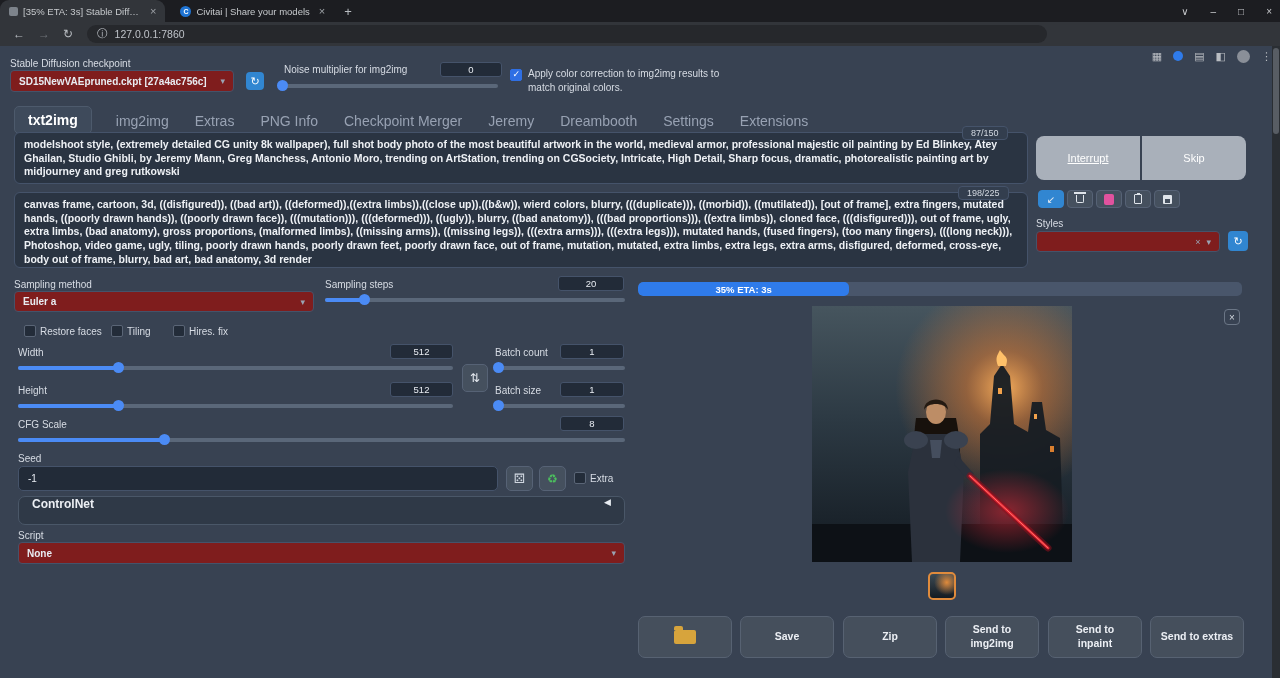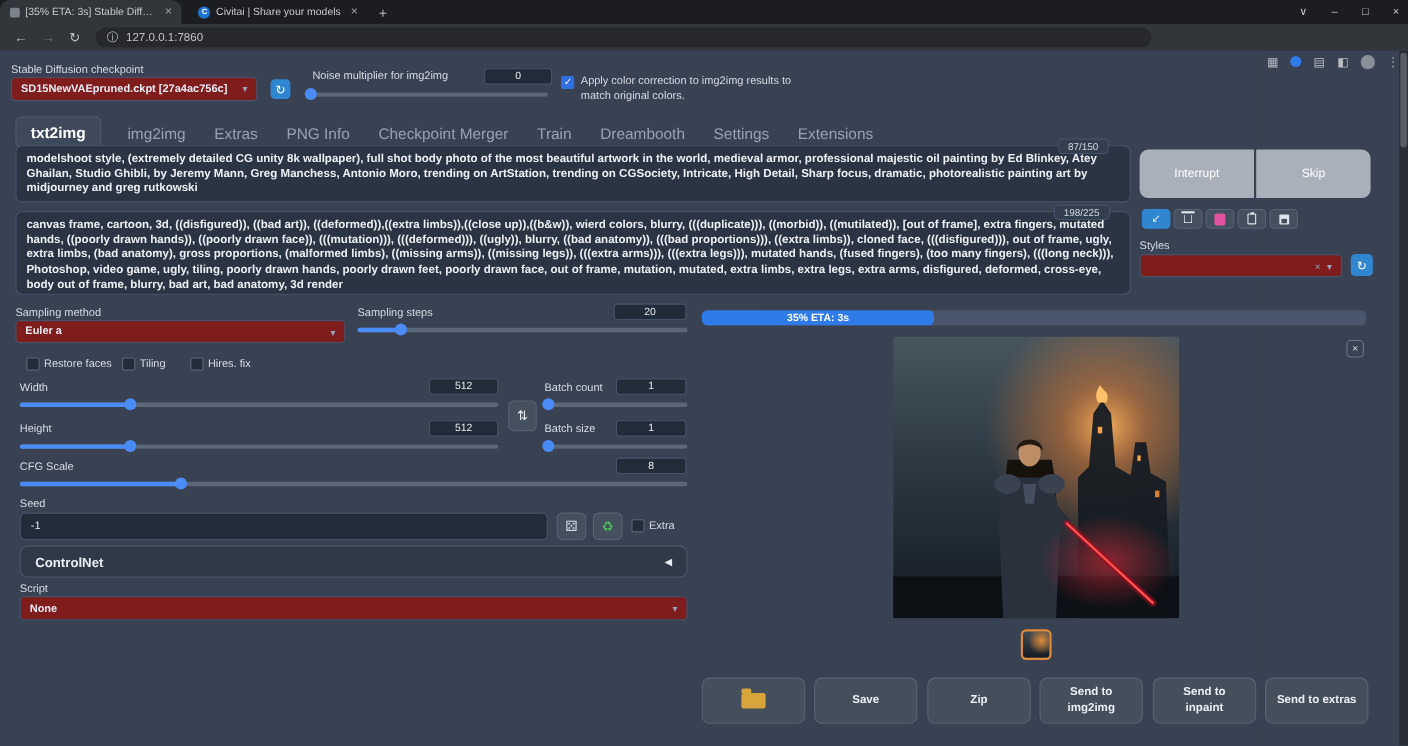--- a/index.html
+++ b/index.html
@@ -49,38 +49,38 @@
   .mtab { color:#98a2b3; padding:5px 2px; cursor:pointer; }
   .mtab.active { background:#3e4a5b; border:1px solid #4d5a6c; border-radius:5px; color:#fff; padding:5px 13px; font-weight:600; }
 
   
   .prompt-ta { position:absolute; background:#2a3442; border:1px solid #45536a; border-radius:6px; color:#eef1f5; font-size:10.5px; font-weight:600; font-family:"Liberation Sans",sans-serif; padding:5px 9px; resize:none; line-height:1.3; overflow:hidden; width:1014px; left:14px; }
   .counter { position:absolute; background:#333e4e; border:1px solid #45536a; border-radius:4px; padding:1px 8px; font-size:9px; color:#d2d8e0; }
 
   
   #halt-row { position:absolute; left:1036px; top:90px; width:210px; height:44px; display:flex; gap:2px; }
   .halt { flex:1; background:#a9b0ba; border:none; color:#fefefe; font-size:11px; cursor:pointer; }
-  .halt.left { border-radius:8px 0 0 8px; }
+  .halt.left { border-radius:8px 0 0 8px;text-decoration:underline; }
   .halt.right { border-radius:0 8px 8px 0; }
   #mini-row { position:absolute; left:1038px; top:144px; display:flex; gap:3px; }
   .mini { width:26px; height:18px; border-radius:4px; background:#45505e; border:1px solid #566275; display:flex; align-items:center; justify-content:center; font-size:10px; color:#e8ecf2; cursor:pointer; }
   .mini.blue { background:#3186d1; border-color:#3186d1; }
   .i-trash { width:8px; height:8px; border:1px solid #dfe4ea; border-top:none; border-radius:0 0 2px 2px; position:relative; }
   .i-trash::before { content:""; position:absolute; top:-3px; left:-3px; right:-3px; height:1.5px; background:#dfe4ea; }
   .i-card { width:10px; height:11px; background:#e1529e; border-radius:2px; }
   .i-clip { width:8px; height:10px; border:1px solid #dfe4ea; border-radius:1px; position:relative; }
   .i-clip::before { content:""; position:absolute; top:-2px; left:1.5px; width:3px; height:2px; background:#dfe4ea; }
   .i-flop { width:9px; height:9px; background:#dfe4ea; border-radius:1px; position:relative; }
   .i-flop::after { content:""; position:absolute; left:2px; top:4px; width:5px; height:4px; background:#45505e; }
 
   
   .seedbtn { position:absolute; width:27px; height:25px; background:#45505e; border:1px solid #566275; border-radius:5px; display:flex; align-items:center; justify-content:center; cursor:pointer; }
 
   
-  #controlnet { position:absolute; left:18px; top:450px; width:607px; height:29px; background:#2f3947; border:1px solid #4a5768; border-radius:7px; display:flex; align-items:center; justify-content:space-between; padding:0 13px; cursor:pointer; }
+  #controlnet { position:absolute; left:18px; top:450px; width:607px; height:29px; background:#2f3947; border:1px solid #4a5768; border-radius:7px; display:flex; justify-content:space-between; padding:0 13px; cursor:pointer; }
   #controlnet .cn-title { color:#eceff4; font-size:12px; font-weight:600; }
   #controlnet .cn-arrow { color:#e8ecf2; font-size:9px; }
 
   
   #progress { position:absolute; left:638px; top:236px; width:604px; height:14px; background:#49566b; border-radius:5px; overflow:hidden; }
   #progress-fill { height:100%; background:#2f7bea; border-radius:5px; display:flex; align-items:center; justify-content:center; color:#fff; font-size:9.5px; font-weight:700; white-space:nowrap; }
   #image-frame { position:absolute; left:812px; top:260px; width:260px; height:256px; }
   #gallery-close { position:absolute; left:1224px; top:263px; width:16px; height:16px; border:1px solid #6b7686; border-radius:4px; background:transparent; color:#cfd5dd; font-size:10px; line-height:13px; text-align:center; cursor:pointer; }
   #thumb { position:absolute; left:928px; top:526px; width:28px; height:28px; border:2px solid #e08b3c; border-radius:5px; background:
       radial-gradient(circle at 70% 35%, #e08b3c 0%, rgba(224,139,60,0) 55%),
@@ -152,21 +152,21 @@
 
     <div class="cb checked" style="left:510px; top:23px;"></div>
     <div class="lbl" style="left:528px; top:21px; width:218px; line-height:1.4;">Apply color correction to img2img results to match original colors.</div>
 
     <div id="main-tabs">
       <span class="mtab active">txt2img</span>
       <span class="mtab">img2img</span>
       <span class="mtab">Extras</span>
       <span class="mtab">PNG Info</span>
       <span class="mtab">Checkpoint Merger</span>
-      <span class="mtab">Train</span>
+      <span class="mtab">Jeremy</span>
       <span class="mtab">Dreambooth</span>
       <span class="mtab">Settings</span>
       <span class="mtab">Extensions</span>
     </div>
 
     <textarea class="prompt-ta" style="top: 86px; height: 52px;" spellcheck="false">modelshoot style, (extremely detailed CG unity 8k wallpaper), full shot body photo of the most beautiful artwork in the world, medieval armor, professional majestic oil painting by Ed Blinkey, Atey Ghailan, Studio Ghibli, by Jeremy Mann, Greg Manchess, Antonio Moro, trending on ArtStation, trending on CGSociety, Intricate, High Detail, Sharp focus, dramatic, photorealistic painting art by midjourney and greg rutkowski</textarea>
     <div class="counter" style="left:962px; top:80px;">87/150</div>
 
     <textarea class="prompt-ta" style="top: 146px; height: 76px;" spellcheck="false">canvas frame, cartoon, 3d, ((disfigured)), ((bad art)), ((deformed)),((extra limbs)),((close up)),((b&amp;w)), wierd colors, blurry, (((duplicate))), ((morbid)), ((mutilated)), [out of frame], extra fingers, mutated hands, ((poorly drawn hands)), ((poorly drawn face)), (((mutation))), (((deformed))), ((ugly)), blurry, ((bad anatomy)), (((bad proportions))), ((extra limbs)), cloned face, (((disfigured))), out of frame, ugly, extra limbs, (bad anatomy), gross proportions, (malformed limbs), ((missing arms)), ((missing legs)), (((extra arms))), (((extra legs))), mutated hands, (fused fingers), (too many fingers), (((long neck))), Photoshop, video game, ugly, tiling, poorly drawn hands, poorly drawn feet, poorly drawn face, out of frame, mutation, mutated, extra limbs, extra legs, extra arms, disfigured, deformed, cross-eye, body out of frame, blurry, bad art, bad anatomy, 3d render</textarea>
     <div class="counter" style="left:958px; top:140px;">198/225</div>

